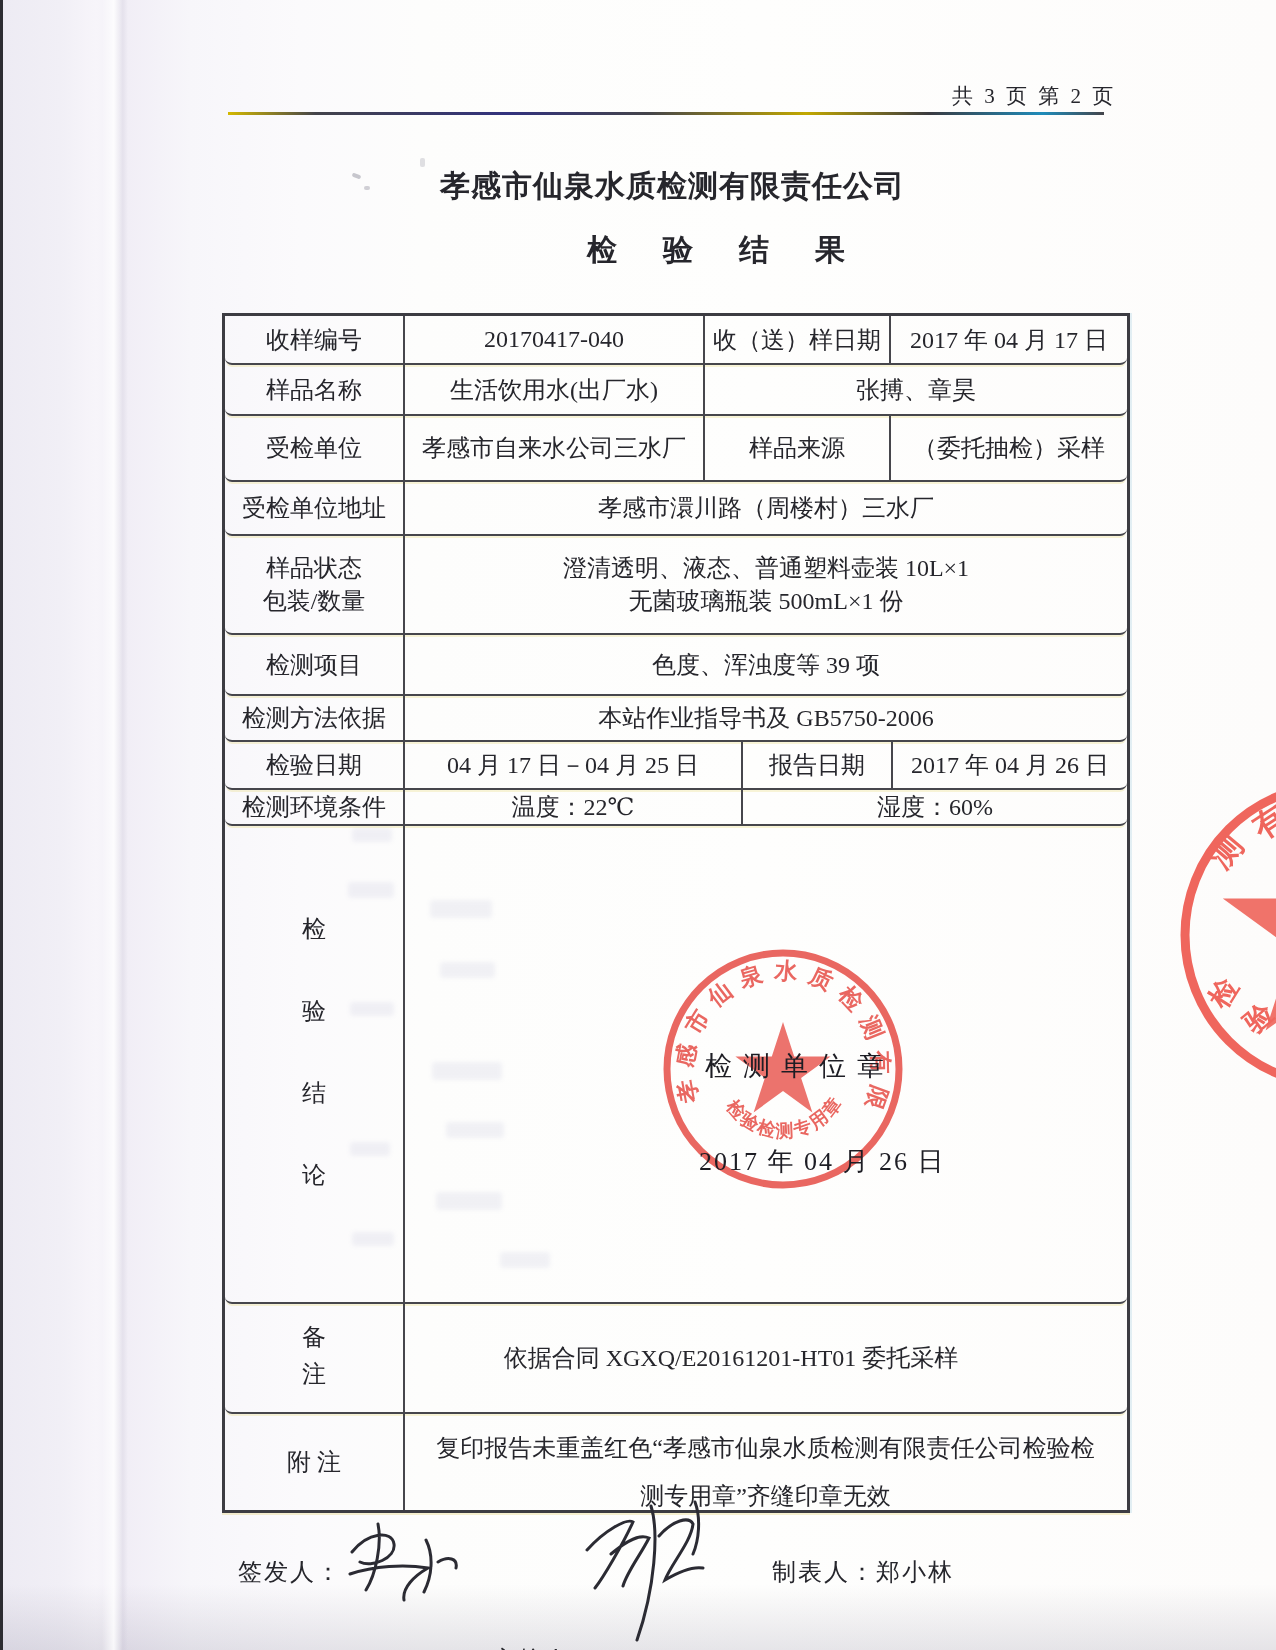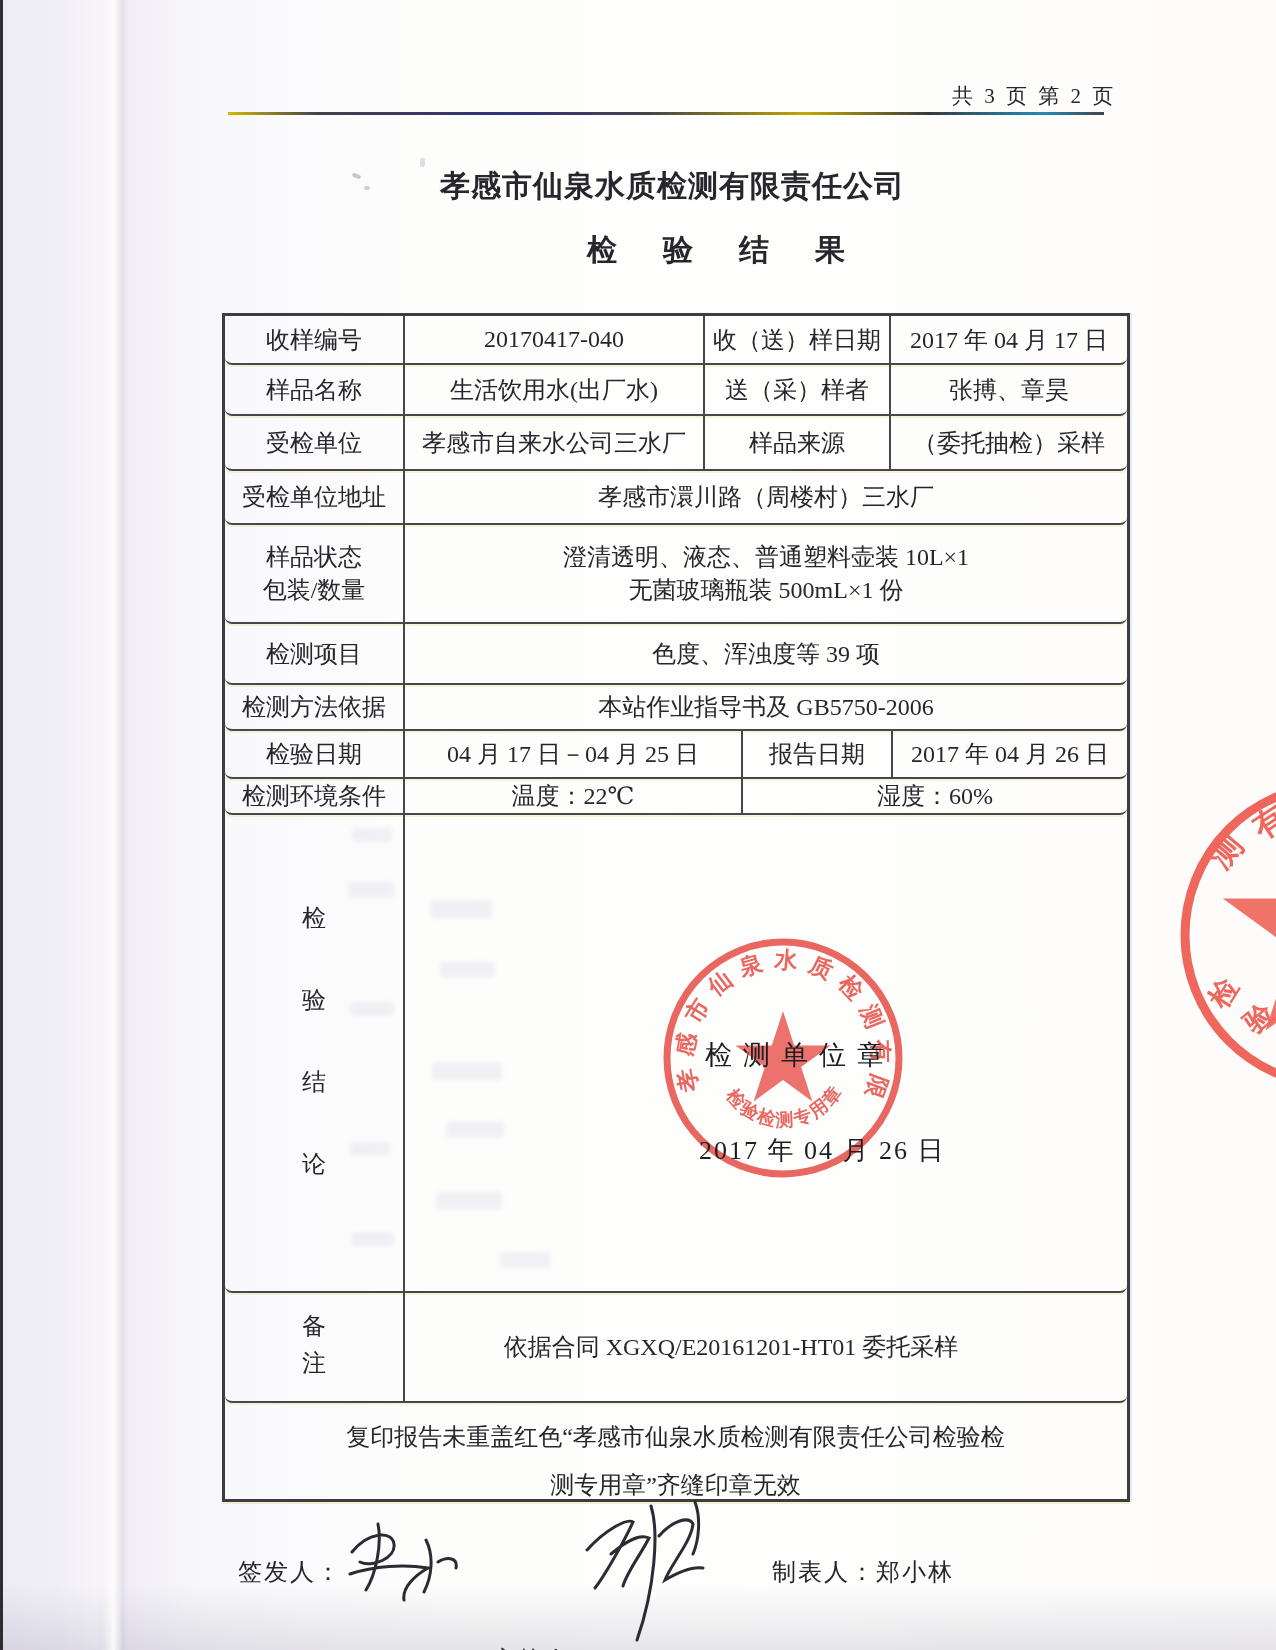--- a/index.html
+++ b/index.html
@@ -26,21 +26,21 @@
   .trow:last-child{border-bottom:none;box-shadow:none;}
   .c{display:flex;align-items:center;justify-content:center;border-right:2px solid #46464c;
      box-sizing:border-box;font-size:24px;text-align:center;}
   .c:last-child{border-right:none;}
   .w-lab{width:180px;flex:none;}
   .w300{width:300px;flex:none;}
   .w186{width:186px;flex:none;}
   .w338{width:338px;flex:none;}
   .w150{width:150px;flex:none;}
   .wrest{flex:1;}
-  .r1{height:49px}.r2{height:51px}.r3{height:55px}.r4{height:54px}
+  .r1{height:49px}.r2{height:51px}.r3{height:66px}.r4{height:54px}
   .r5{height:99px}.r6{height:61px}.r7{height:46px}.r8{height:48px}.r9{height:36px}
   .r10{height:478px}.r11{height:110px}.r12{height:96px}
   .twolines{flex-direction:column;justify-content:space-around;padding:16px 0;}
   .vert-label{flex-direction:column;justify-content:space-around;padding:62px 0 86px 0;align-items:center;}
   .vert-label span{display:block;line-height:1;}
   .remark-label{flex-direction:column;justify-content:space-around;padding:14px 0 20px 0;}
   .appendix-val{justify-content:flex-start;align-items:center;flex-direction:column;text-align:left;
                 padding:10px 14px 0 13px;line-height:48px;}
   .conc-cell{position:relative;}
 
@@ -93,21 +93,20 @@
     <div class="trow r1">
       <div class="c w-lab">收样编号</div>
       <div class="c w300">20170417-040</div>
       <div class="c w186">收（送）样日期</div>
       <div class="c wrest">2017 年 04 月 17 日</div>
     </div>
 
     <div class="trow r2">
       <div class="c w-lab">样品名称</div>
       <div class="c w300">生活饮用水(出厂水)</div>
-      <div class="c w186">送（采）样者</div>
       <div class="c wrest">张搏、章昊</div>
     </div>
 
     <div class="trow r3">
       <div class="c w-lab">受检单位</div>
       <div class="c w300">孝感市自来水公司三水厂</div>
       <div class="c w186">样品来源</div>
       <div class="c wrest">（委托抽检）采样</div>
     </div>
 
@@ -179,20 +178,21 @@
 
     <div class="trow r11">
       <div class="c w-lab remark-label">
         <span>备</span>
         <span>注</span>
       </div>
       <div class="c wrest" style="padding-right:70px">依据合同 XGXQ/E20161201-HT01 委托采样</div>
     </div>
 
     <div class="trow r12">
+      <div class="c w-lab">附 注</div>
       <div class="c wrest appendix-val">
         <span>复印报告未重盖红色“孝感市仙泉水质检测有限责任公司检验检</span>
         <span>测专用章”齐缝印章无效</span>
       </div>
     </div>
 
   </div>
 
   <svg class="edge-stamp" viewBox="0 0 320 310">
     <circle cx="173" cy="153" r="150" fill="none" stroke="#ee5248" stroke-width="9"></circle>

